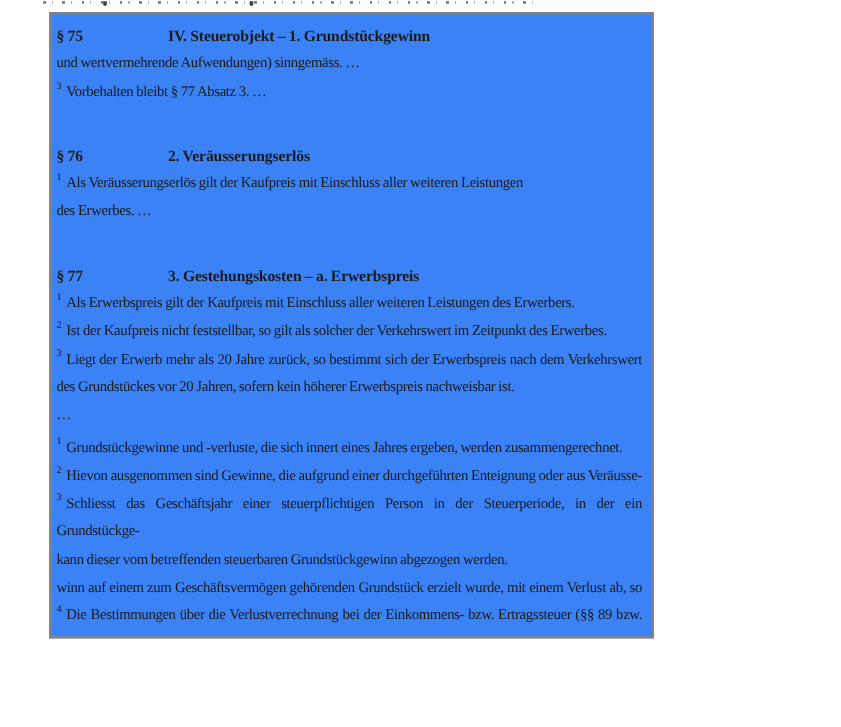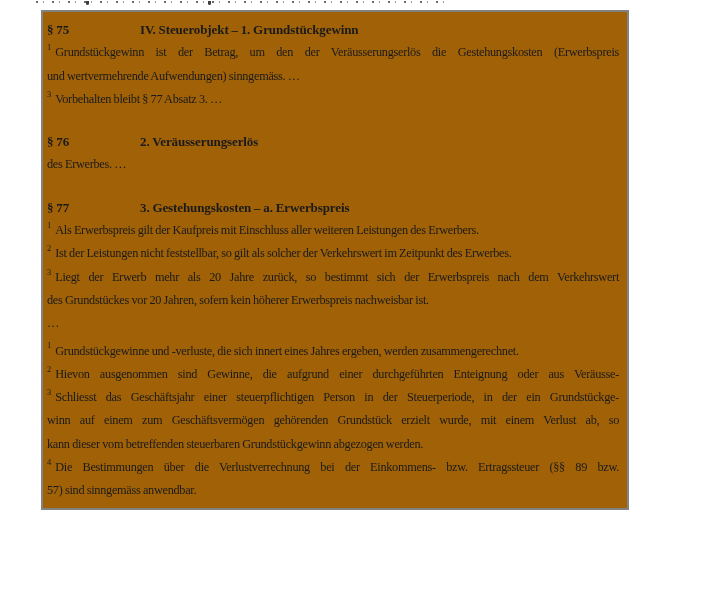--- a/index.html
+++ b/index.html
@@ -24,24 +24,24 @@
   }
   .remnant .desc {
     position: absolute; top: 0; width: 3px; height: 4px;
     background: #3f3f3f; border-radius: 0 0 2px 2px;
   }
   .remnant .d1 { left: 50px; }
   .remnant .d2 { left: 172px; }
 
   .law-box {
     position: absolute; left: 41px; top: 10px;
-    width: 588px;
+    width: 504px;
     box-sizing: border-box;
     border: 2px solid #828282;
-    background: #a16207;
+    background: #3b82f6;
     padding: 6px 8px 5px 4px;
   }
 
   .heading, .line {
     font-size: 12.3px;
     line-height: 23.3px;
     letter-spacing: -0.3px;
     word-spacing: -0.3px;
     white-space: normal;
   }
@@ -51,58 +51,57 @@
   .line.j { text-align: justify; text-align-last: justify; }
 
   sup.cl {
     font-size: 8.5px;
     line-height: 0;
     letter-spacing: 0;
     margin-right: 4px;
     position: relative; top: -1px;
   }
 
-  section.law-section.s76, section.law-section.s77 { margin-top: 19px; }
+  section.law-section.s76, section.law-section.s77 { margin-top: 30px; }
   section.law-section.s79 { margin-top: 4px; }
 </style>
 </head>
 <body>
 
 <div class="remnant">
     <span class="desc d1"></span>
     <span class="desc d2"></span>
   </div>
 
 <div class="law-box">
 
   <section class="law-section s75">
     <div class="heading"><span class="num">§ 75</span><span class="title">IV. Steuerobjekt – 1. Grundstückgewinn</span></div>
-    <div class="line j"><sup class="cl">1</sup><span>Grundstückgewinn ist der Betrag, um den der Veräusserungserlös die Gestehungskosten (Erwerbspreis</span></div>
     <div class="line"><span>und wertvermehrende Aufwendungen) sinngemäss. …</span></div>
     <div class="line"><sup class="cl">3</sup><span>Vorbehalten bleibt § 77 Absatz 3. …</span></div>
   </section>
 
   <section class="law-section s76">
     <div class="heading"><span class="num">§ 76</span><span class="title">2. Veräusserungserlös</span></div>
+    <div class="line"><sup class="cl">1</sup><span>Als Veräusserungserlös gilt der Kaufpreis mit Einschluss aller weiteren Leistungen</span></div>
     <div class="line"><span>des Erwerbes. …</span></div>
   </section>
 
   <section class="law-section s77">
     <div class="heading"><span class="num">§ 77</span><span class="title">3. Gestehungskosten – a. Erwerbspreis</span></div>
     <div class="line"><sup class="cl">1</sup><span>Als Erwerbspreis gilt der Kaufpreis mit Einschluss aller weiteren Leistungen des Erwerbers.</span></div>
-    <div class="line"><sup class="cl">2</sup><span>Ist der Leistungen nicht feststellbar, so gilt als solcher der Verkehrswert im Zeitpunkt des Erwerbes.</span></div>
+    <div class="line"><sup class="cl">2</sup><span>Ist der Kaufpreis nicht feststellbar, so gilt als solcher der Verkehrswert im Zeitpunkt des Erwerbes.</span></div>
     <div class="line j"><sup class="cl">3</sup><span>Liegt der Erwerb mehr als 20 Jahre zurück, so bestimmt sich der Erwerbspreis nach dem Verkehrswert</span></div>
     <div class="line"><span>des Grundstückes vor 20 Jahren, sofern kein höherer Erwerbspreis nachweisbar ist.</span></div>
   </section>
 
   <div class="line">…</div>
 
   <section class="law-section s79">
     <div class="line"><sup class="cl">1</sup><span>Grundstückgewinne und -verluste, die sich innert eines Jahres ergeben, werden zusammengerechnet.</span></div>
     <div class="line j"><sup class="cl">2</sup><span>Hievon ausgenommen sind Gewinne, die aufgrund einer durchgeführten Enteignung oder aus Veräusse-</span></div>
     <div class="line j"><sup class="cl">3</sup><span>Schliesst das Geschäftsjahr einer steuerpflichtigen Person in der Steuerperiode, in der ein Grundstückge-</span></div>
+    <div class="line"><span>kann dieser vom betreffenden steuerbaren Grundstückgewinn abgezogen werden.</span></div>
     <div class="line j"><span>winn auf einem zum Geschäftsvermögen gehörenden Grundstück erzielt wurde, mit einem Verlust ab, so</span></div>
-    <div class="line"><span>kann dieser vom betreffenden steuerbaren Grundstückgewinn abgezogen werden.</span></div>
     <div class="line j"><sup class="cl">4</sup><span>Die Bestimmungen über die Verlustverrechnung bei der Einkommens- bzw. Ertragssteuer (§§ 89 bzw.</span></div>
-    <div class="line"><span>57) sind sinngemäss anwendbar.</span></div>
   </section>
 
 </div>
 
 </body></html>

